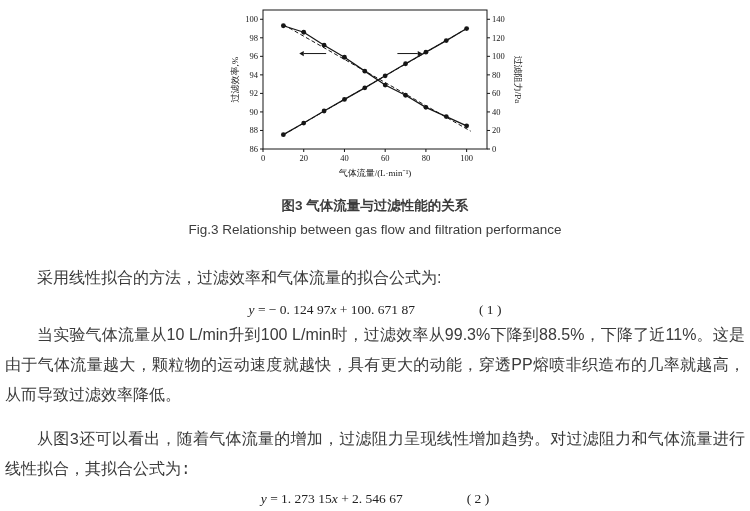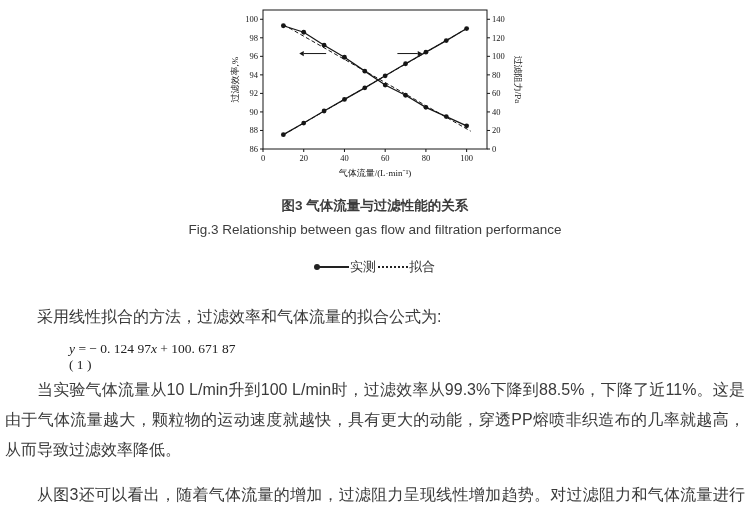--- a/index.html
+++ b/index.html
@@ -19,24 +19,24 @@
           position:relative;margin-right:1px;vertical-align:middle;}
   .leg-marker-measured .dot{position:absolute;left:-1px;top:-4px;width:6px;height:6px;
           border-radius:50%;background:#222;}
   .leg-marker-fitted{display:inline-block;width:30px;height:0;border-top:2px dotted #222;
           margin:0 1px 0 2px;vertical-align:middle;}
   .leg-label{vertical-align:middle;}
   .body-text{padding:0 5px;}
   .para{margin:0;text-indent:2em;font-size:16px;line-height:30px;text-align:justify;color:#3a3a3a;}
   .para-1{margin-top:26px;}
   .para-2{margin-top:2px;}
-  .para-3{margin-top:15px;}
+  .para-3{margin-top:15px;font-family:Liberation Mono, monospace;}
   .equation{display:flex;justify-content:center;align-items:baseline;
             font-family:"Liberation Serif",serif;font-size:13.5px;color:#222;}
-  .equation-1{margin:9px 0 0 0;flex-direction:column;}
+  .equation-1{margin:9px 0 0 0;}
   .equation-2{margin:6px 0 0 0;}
   .eq-var{font-style:italic;}
   .eq-num{margin-left:64px;}
 </style>
 </head>
 <body>
 
 <div class="page">
 
   <div class="figure">
@@ -113,28 +113,20 @@
         <line x1="99.12727272727273" y1="49.55333333333337" x2="76.72727272727272" y2="49.55333333333337" stroke="#161616" stroke-width="1"></line>
         <polygon points="72.22727272727272,49.55333333333337 76.72727272727272,46.95333333333337 76.72727272727272,52.15333333333337" fill="#161616"></polygon>
         <line x1="170.4" y1="49.55333333333334" x2="190.76363636363635" y2="49.55333333333334" stroke="#161616" stroke-width="1"></line>
         <polygon points="195.26363636363635,49.55333333333334 190.76363636363635,46.95333333333334 190.76363636363635,52.15333333333334" fill="#161616"></polygon>
         <text x="148" y="172" text-anchor="middle" class="axis-label">气体流量/(L·min⁻¹)</text>
         <text x="11" y="75.5" text-anchor="middle" class="axis-label" transform="rotate(-90 11 75.5)">过滤效率,%</text>
         <text x="288" y="75.5" text-anchor="middle" class="axis-label" transform="rotate(90 288 75.5)">过滤阻力/Pa</text>
       </svg>
     <div class="caption-zh">图3 气体流量与过滤性能的关系</div>
     <div class="caption-en">Fig.3 Relationship between gas flow and filtration performance</div>
-    <div class="legend">
-      <span class="leg-marker-measured">
-          <span class="dot"></span>
-        </span>
-        <span class="leg-label">实测</span>
-        <span class="leg-marker-fitted"></span>
-        <span class="leg-label">拟合</span>
-    </div>
   </div>
 
   <div class="body-text">
     <p class="para para-1">采用线性拟合的方法，过滤效率和气体流量的拟合公式为:</p>
 
     <div class="equation equation-1">
       <span><span class="eq-var">y</span><span> = − 0. 124 97</span><span class="eq-var">x</span><span> + 100. 671 87</span></span>
       <span class="eq-num">( 1 )</span>
     </div>
 

